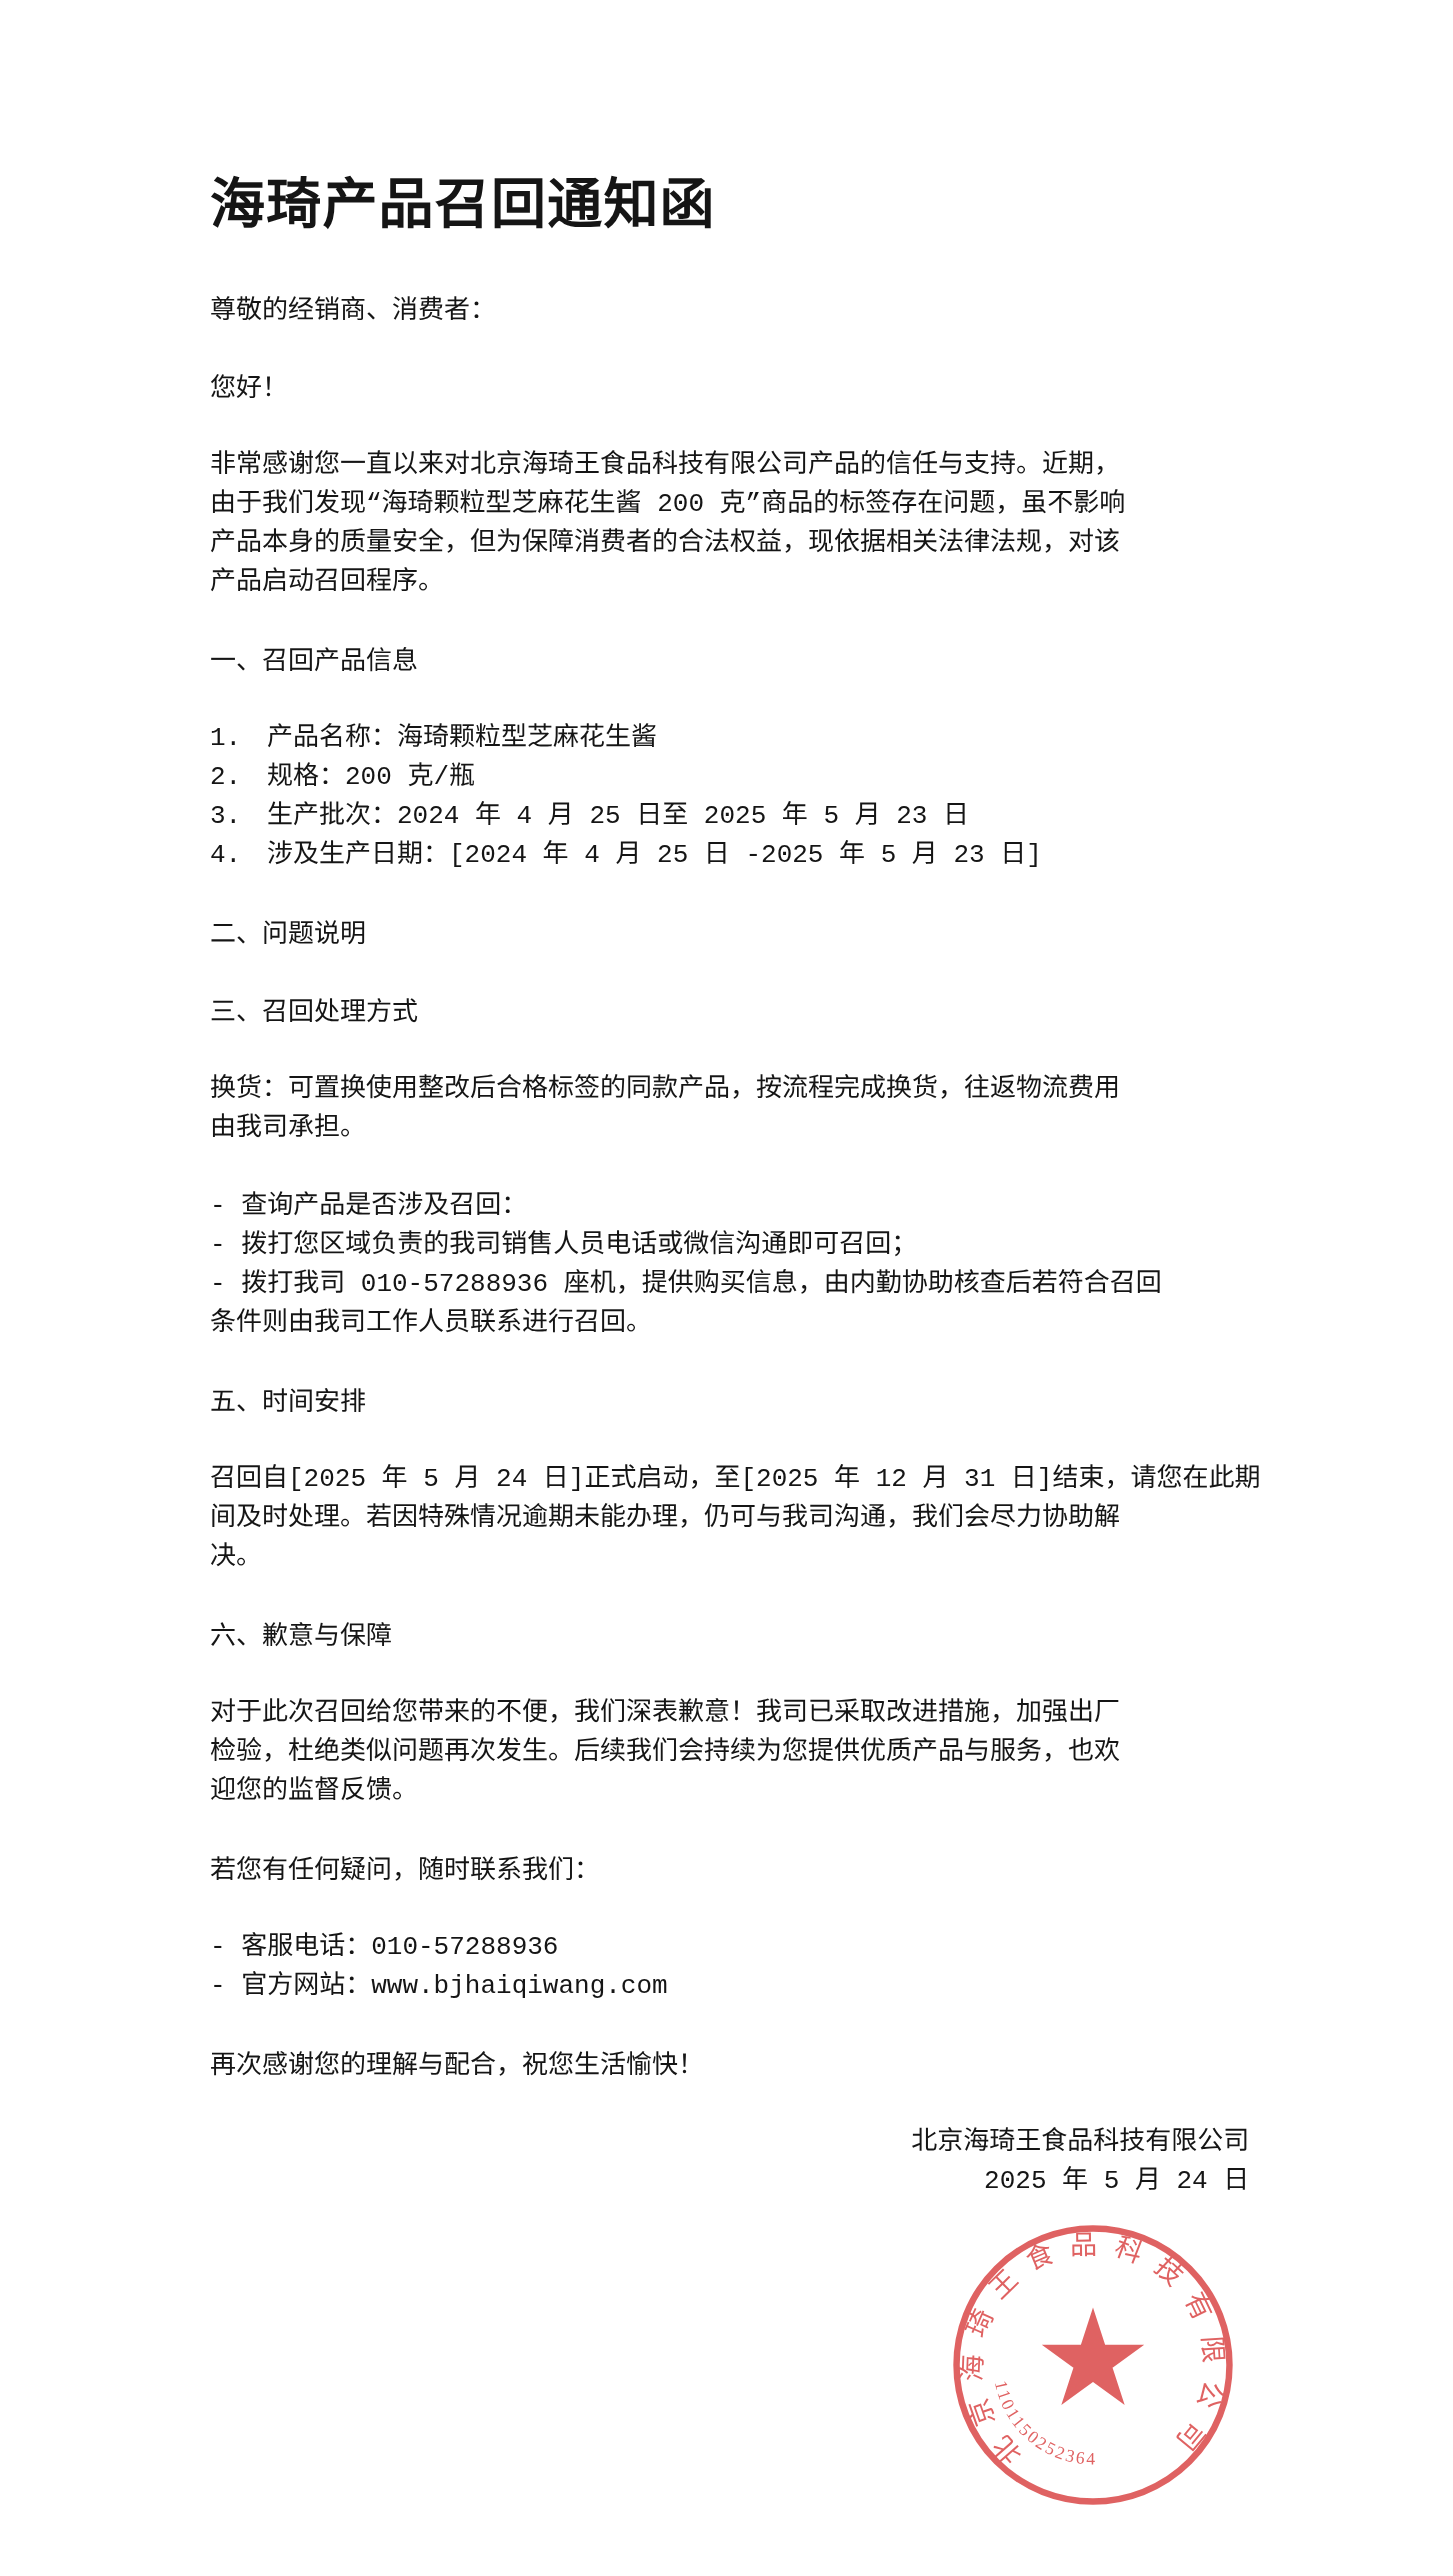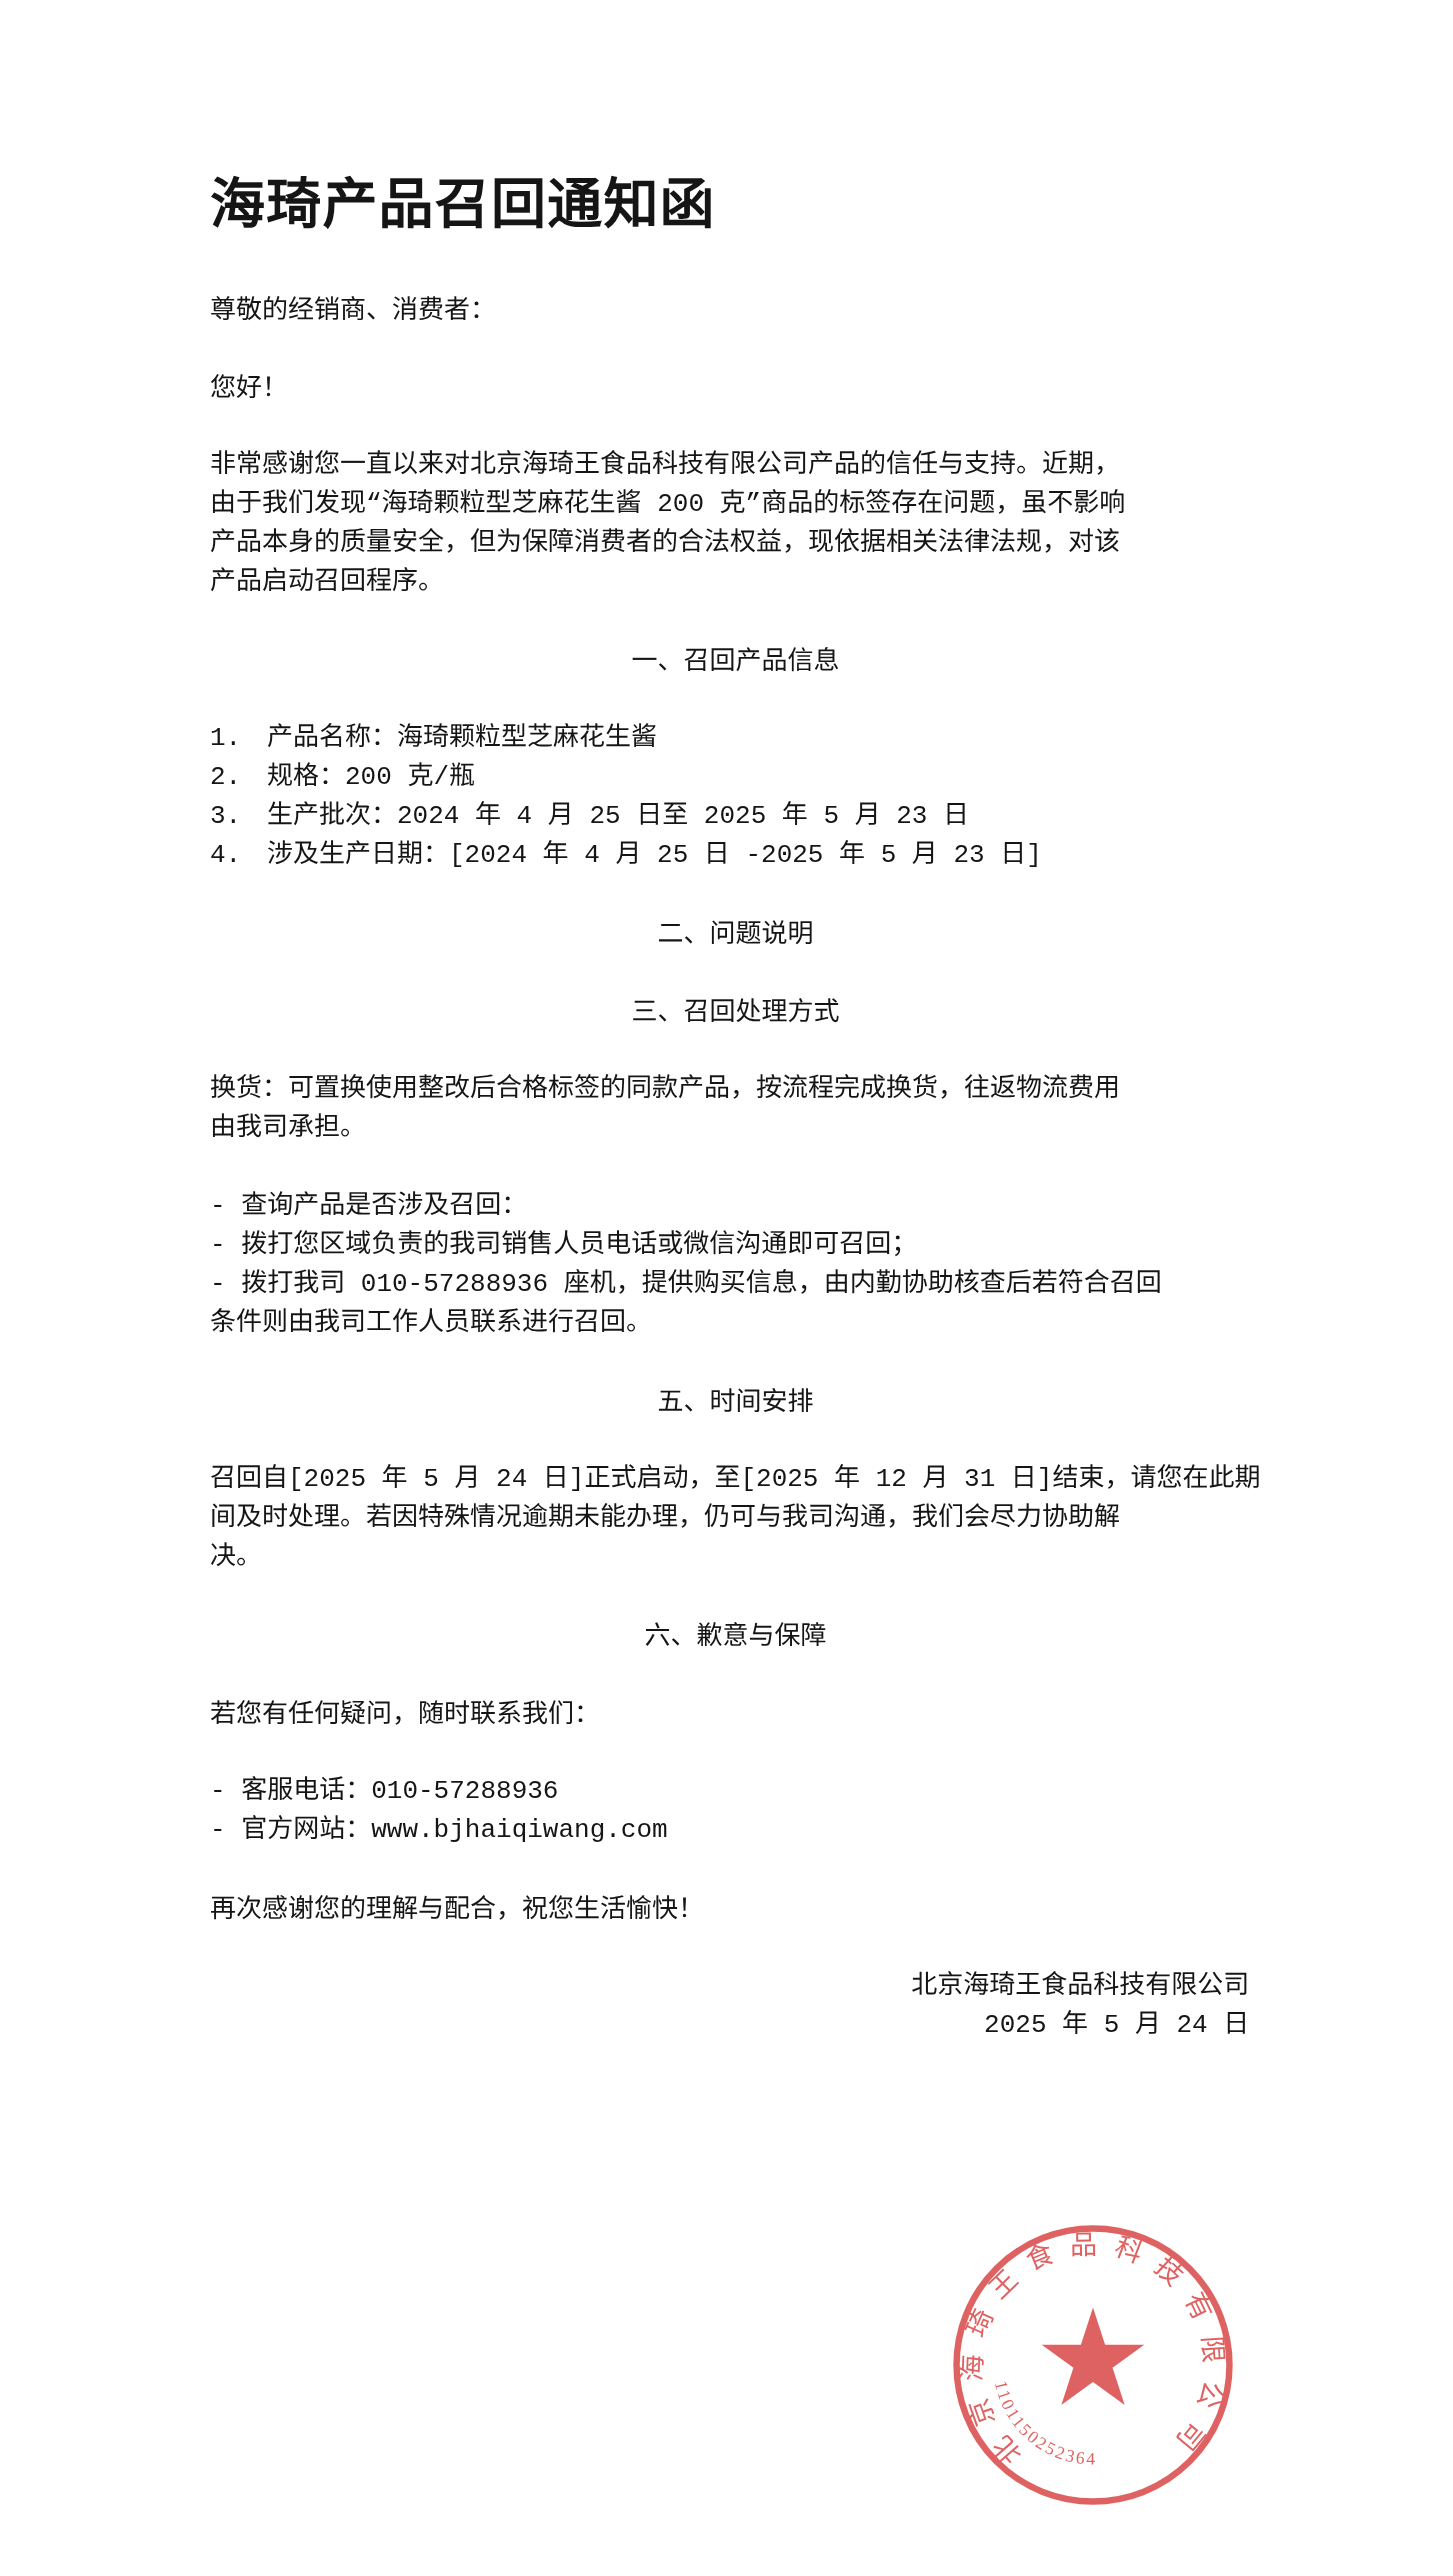--- a/index.html
+++ b/index.html
@@ -12,21 +12,21 @@
     position:absolute;left:0;top:0;width:1454px;height:2576px;
     box-sizing:border-box;padding:173px 193px 0 210px;
     background:#ffffff;
   }
   .title{
     font-size:55px;line-height:64px;font-weight:700;
     text-align:left;margin:0 0 53px 0;letter-spacing:1.2px;
   }
   .para{font-size:26px;line-height:39px;margin:0 0 39px 0;}
   .line{white-space:nowrap;font-family:Liberation Mono, monospace;}
-  .heading{font-weight:400;text-align:center;}
+  .heading{font-weight:400;}
   .list-item .num{display:inline-block;width:57px;}
   .sig-block{text-align:right;padding-right:11.7px;position:relative;z-index:2;}
   .stamp{
     position:absolute;left:929px;top:2201px;width:328px;height:328px;
     mix-blend-mode:multiply;opacity:.92;z-index:3;pointer-events:none;
     font-family:"Liberation Serif","DejaVu Serif",serif;
   }
 </style>
 </head>
 <body>
@@ -84,20 +84,25 @@
   <div class="para heading">五、时间安排</div>
 
   <div class="para">
     <div class="line">召回自[2025 年 5 月 24 日]正式启动，至[2025 年 12 月 31 日]结束，请您在此期</div>
     <div class="line">间及时处理。若因特殊情况逾期未能办理，仍可与我司沟通，我们会尽力协助解</div>
     <div class="line">决。</div>
   </div>
 
   <div class="para heading">六、歉意与保障</div>
 
+  <div class="para">
+    <div class="line">对于此次召回给您带来的不便，我们深表歉意！我司已采取改进措施，加强出厂</div>
+    <div class="line">检验，杜绝类似问题再次发生。后续我们会持续为您提供优质产品与服务，也欢</div>
+    <div class="line">迎您的监督反馈。</div>
+  </div>
 
   <div class="para">若您有任何疑问，随时联系我们：</div>
 
   <div class="para">
     <div class="line">- 客服电话：010-57288936</div>
     <div class="line">- 官方网站：www.bjhaiqiwang.com</div>
   </div>
 
   <div class="para">再次感谢您的理解与配合，祝您生活愉快！</div>
 

